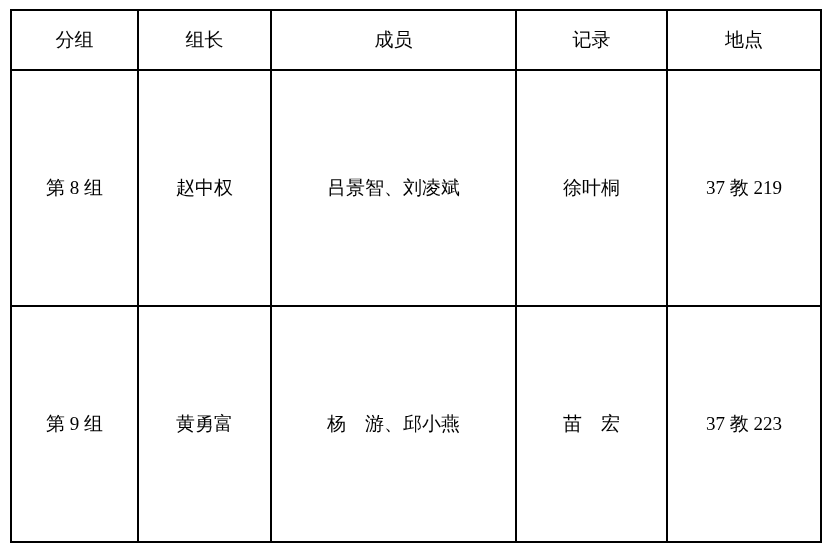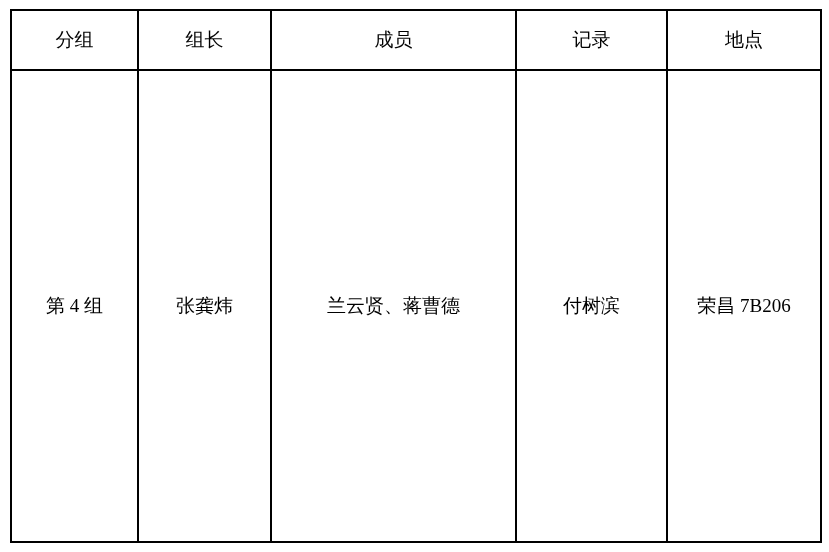--- a/index.html
+++ b/index.html
@@ -58,21 +58,28 @@
       <tr>
         <th>分组</th>
         <th>组长</th>
         <th>成员</th>
         <th>记录</th>
         <th>地点</th>
       </tr>
     </thead>
     <tbody>
       <tr>
-        <td>第 4 组</td>
-        <td>张龚炜</td>
-        <td>兰云贤、蒋曹德</td>
-        <td>付树滨</td>
-        <td>荣昌 7B206</td>
+        <td>第 8 组</td>
+        <td>赵中权</td>
+        <td>吕景智、刘凌斌</td>
+        <td>徐叶桐</td>
+        <td>37 教 219</td>
+      </tr>
+      <tr>
+        <td>第 9 组</td>
+        <td>黄勇富</td>
+        <td>杨　游、邱小燕</td>
+        <td>苗　宏</td>
+        <td>37 教 223</td>
       </tr>
     </tbody>
   </table>
 </div>
 
 </body></html>

